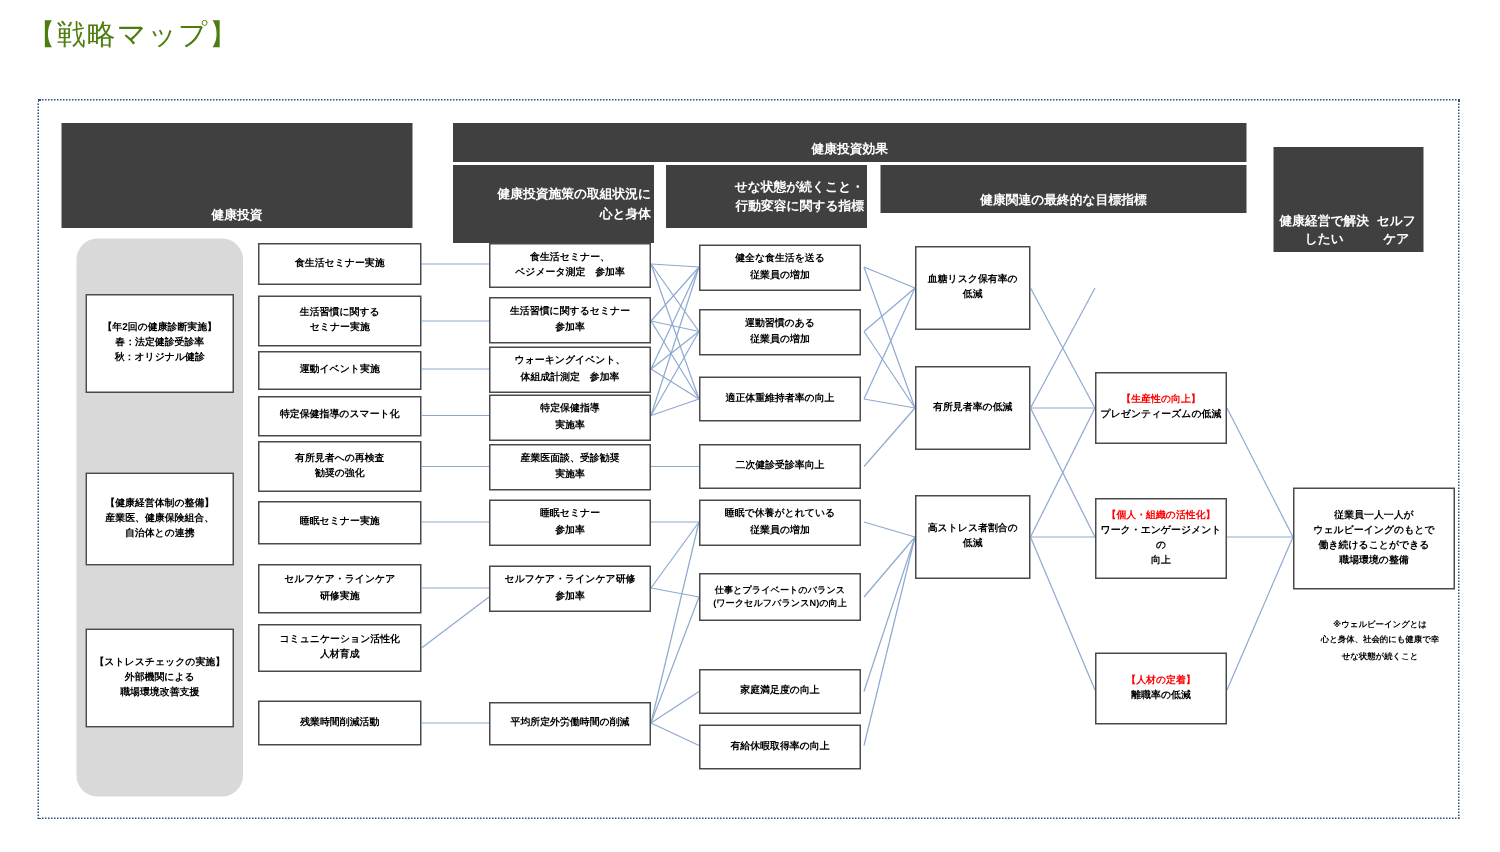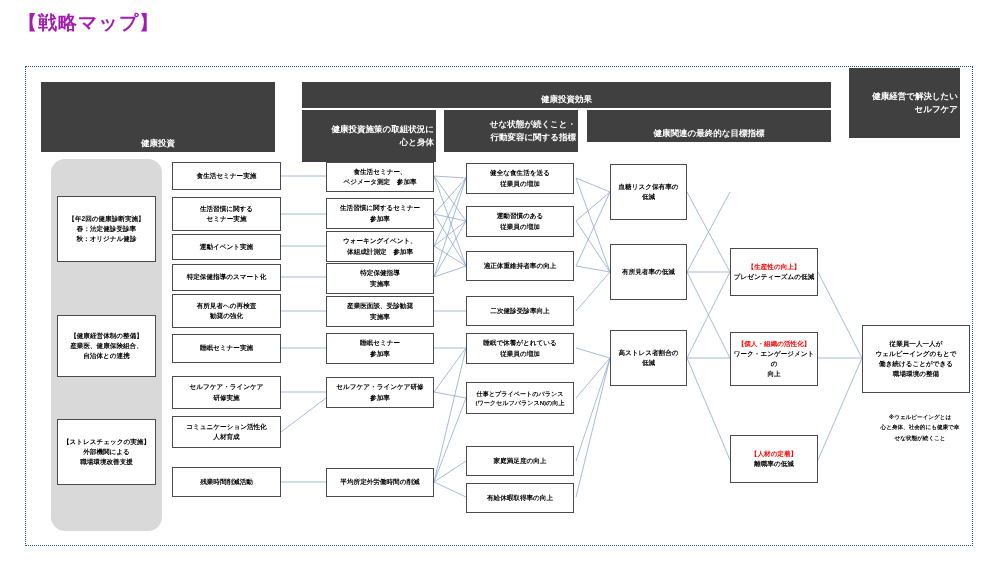--- a/index.html
+++ b/index.html
@@ -4,21 +4,21 @@
 <title>戦略マップ</title>
 <style>
   html,body{margin:0;padding:0;background:#ffffff;}
   body{
     width:1000px;height:568px;position:relative;overflow:hidden;
     font-family:"Liberation Sans","DejaVu Sans",sans-serif;
     color:#000000;
   }
   #page-title{
     position:absolute;left:18px;top:10px;
-    font-size:19px;letter-spacing:1px;color:#a21caf;font-weight:700;
+    font-size:19px;letter-spacing:1px;color:#4d7c0f;font-weight:400;
   }
   #frame{
     position:absolute;left:25px;top:66px;width:948px;height:480px;
     border:1px dotted #2a4e86;box-sizing:border-box;
   }
   
   .hdr{
     position:absolute;background:#404040;color:#ffffff;
     display:flex;align-items:flex-end;justify-content:center;text-align:center;
     font-size:8.5px;font-weight:bold;line-height:1.5;box-sizing:border-box;padding:2px;
@@ -123,21 +123,21 @@
 
 <div class="hdr" style="left:444px;top:110px;width:134px;height:42px;flex-direction:column;">
   <span>せな状態が続くこと・</span>
   <span>行動変容に関する指標</span>
 </div>
 
 <div class="hdr" style="left:587px;top:110px;width:244px;height:32px;">
   <span>健康関連の最終的な目標指標</span>
 </div>
 
-<div class="hdr" style="left:849px;top:68px;width:111px;height:70px;flex-direction:column;">
+<div class="hdr" style="left:849px;top:98px;width:100px;height:70px;flex-direction:row;">
   <span>健康経営で解決したい</span>
   <span>セルフケア</span>
 </div>
 
 <div id="gray-col"></div>
 
 <div class="nb" style="left:57px;top:196px;width:99px;height:66px;flex-direction:column;">
   <span>【年2回の健康診断実施】</span>
   <span>春：法定健診受診率</span>
   <span>秋：オリジナル健診</span>

